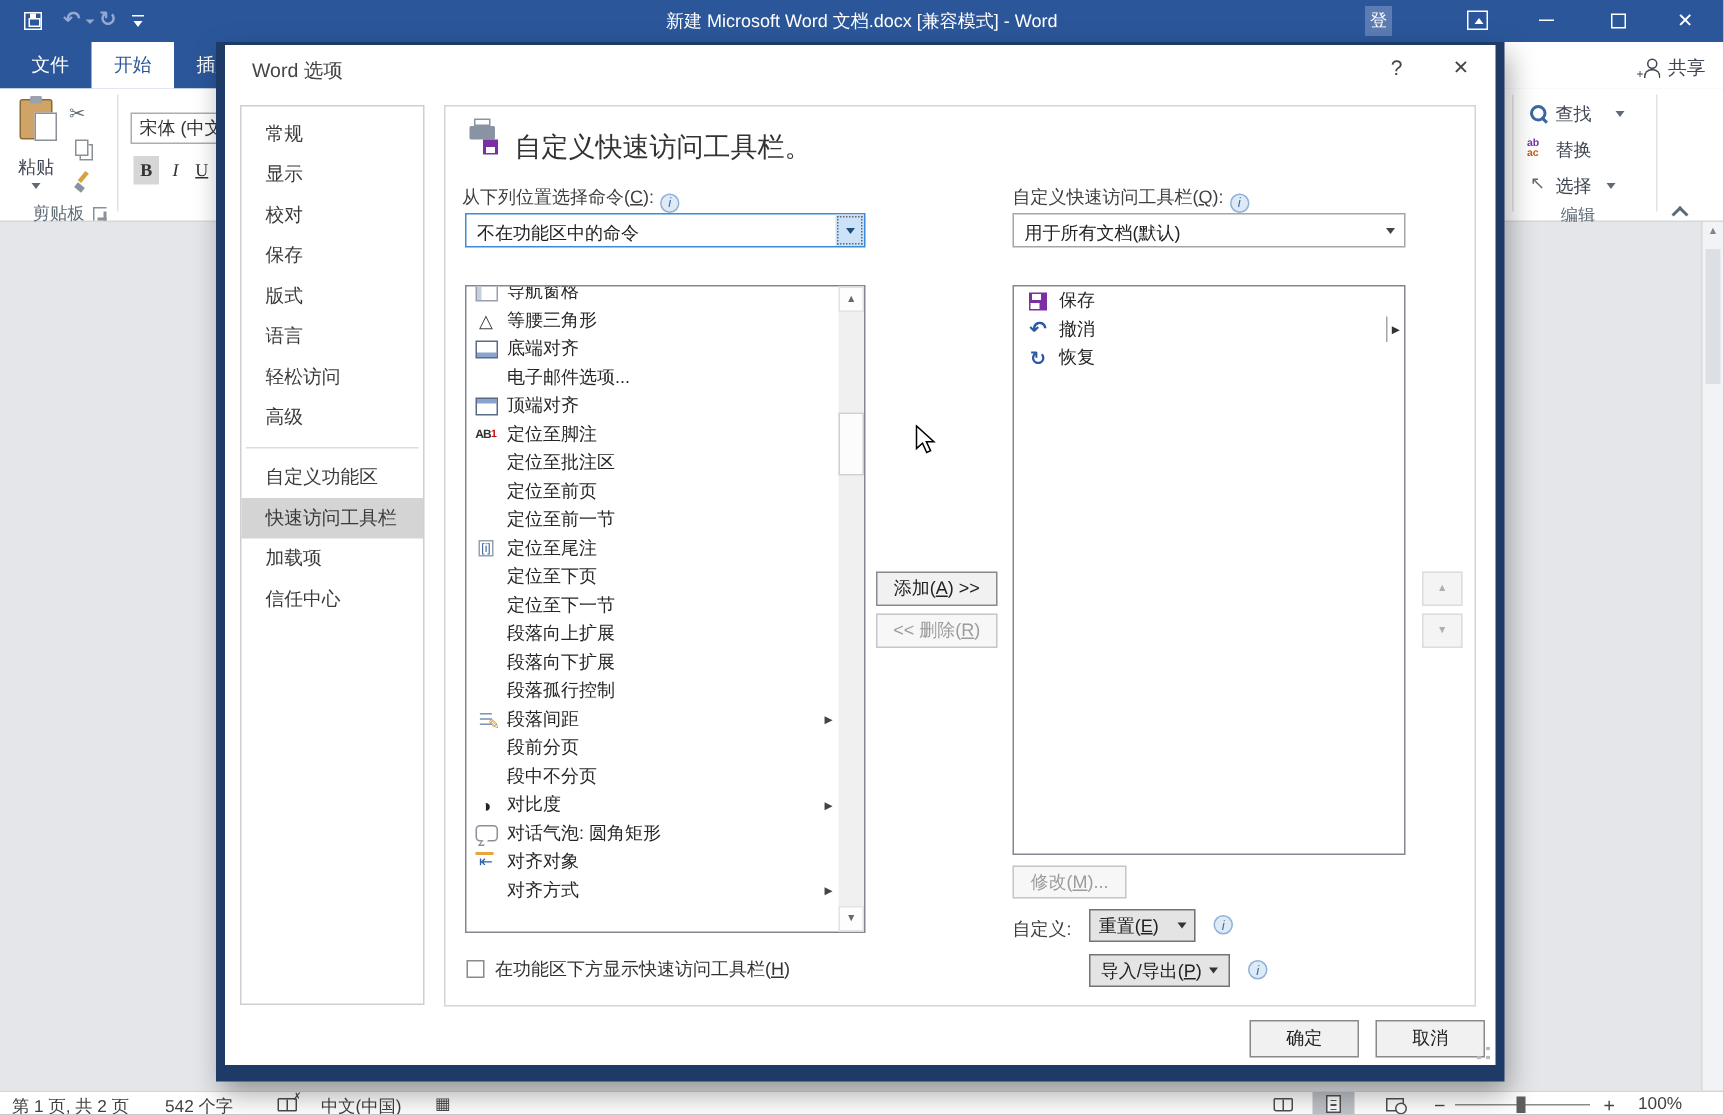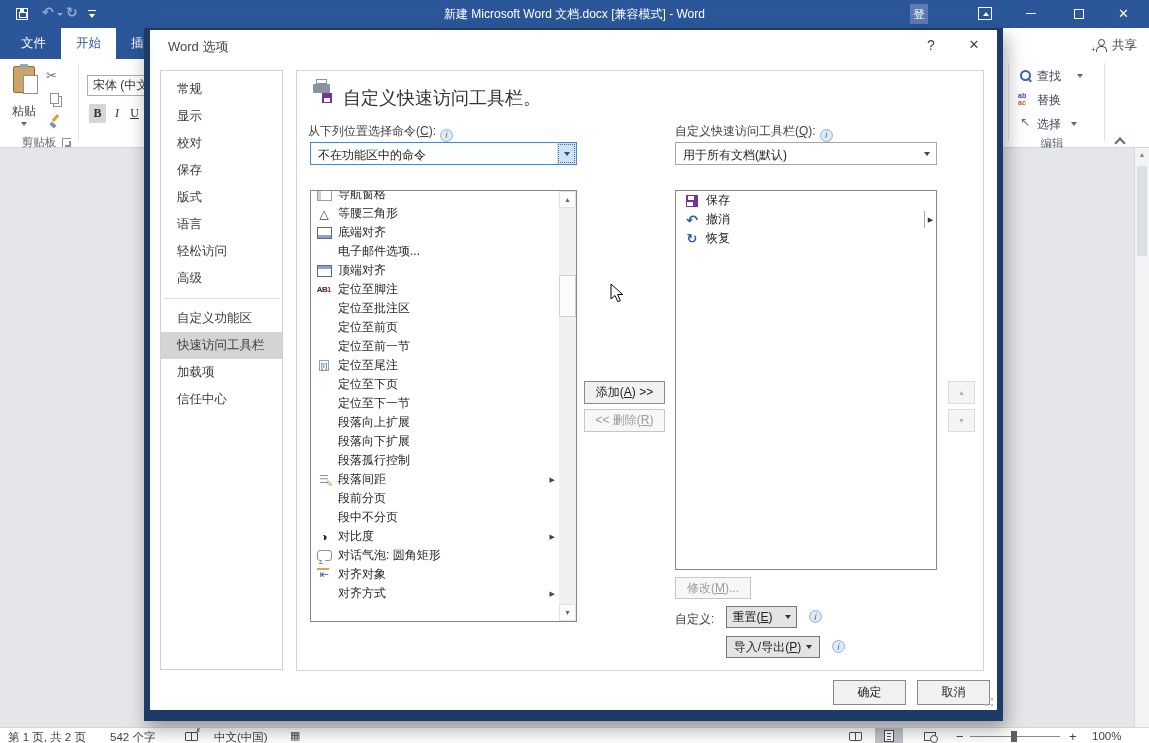--- a/index.html
+++ b/index.html
@@ -456,20 +456,23 @@
           <span class="bcaret"></span>
         </div>
         <span class="info" style="position:absolute;left:508px;top:539px;"></span>
 
         <div class="pbtn dark" style="left:429px;top:565px;width:94px;height:22px;">
           <span><span>导入/导出(</span><span class="u">P</span><span>)</span></span>
           <span class="bcaret"></span>
         </div>
         <span class="info" style="position:absolute;left:531px;top:569px;"></span>
 
+        <div class="chkrow" style="left:14px;top:567px;">
+          <span class="cb"></span><span><span>在功能区下方显示快速访问工具栏(</span><span class="u">H</span><span>)</span></span>
+        </div>
       </div>
 
       <div class="pbtn" style="left:683px;top:650px;width:73px;height:25px;">确定</div>
       <div class="pbtn" style="left:767px;top:650px;width:73px;height:25px;">取消</div>
       <div class="grip"></div>
     </div>
   </div>
 
   <svg class="cursor" width="15" height="21" viewBox="0 0 15 21">
     <polygon points="1,1 1,16 5,12.5 7.8,18.7 10.4,17.5 7.6,11.5 12.6,11.5" fill="#ffffff" stroke="#000000" stroke-width="1"></polygon>

